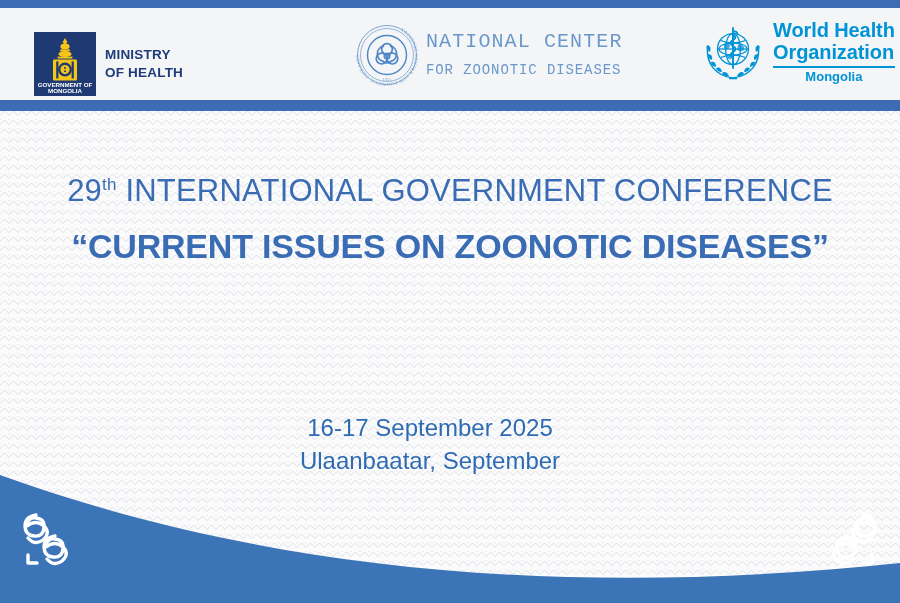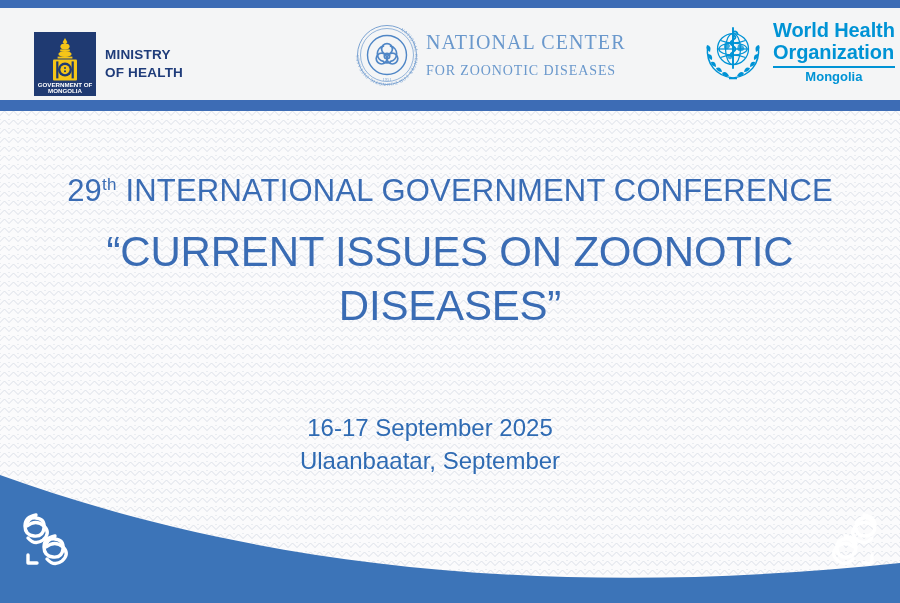--- a/index.html
+++ b/index.html
@@ -63,21 +63,21 @@
 
   .logo-nczd {
     position: absolute;
     left: 352px; top: 20px;
     display: flex;
     align-items: center;
     gap: 4px;
   }
   .nczd-seal { width: 70px; height: 70px; display: block; }
   .nczd-text {
-    font-family: Liberation Serif, serif;
+    font-family: Liberation Mono, monospace;
     color: #6a98cc;
     line-height: 1.1;
   }
   .nczd-line1 {
     font-size: 20px;
     letter-spacing: 1.1px;
     white-space: nowrap;
   }
   .nczd-line2 {
     font-size: 14px;
@@ -142,22 +142,22 @@
     letter-spacing: 0.2px;
     white-space: nowrap;
   }
   .title-line1 sup {
     font-size: 17px;
     vertical-align: super;
     line-height: 0;
   }
   .title-main {
     color: #3a6cb4;
-    font-size: 42px;
-    font-weight: normal;
+    font-size: 34px;
+    font-weight: bold;
     line-height: 1.28;
     margin-top: 16px;
     padding: 0 52px;
     letter-spacing: -0.2px;
   }
 
   .meta-block {
     position: absolute;
     left: 0; top: 300px;
     width: 860px;

